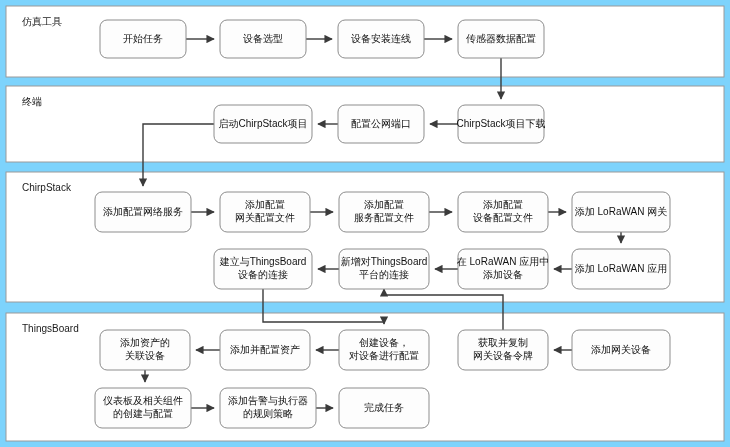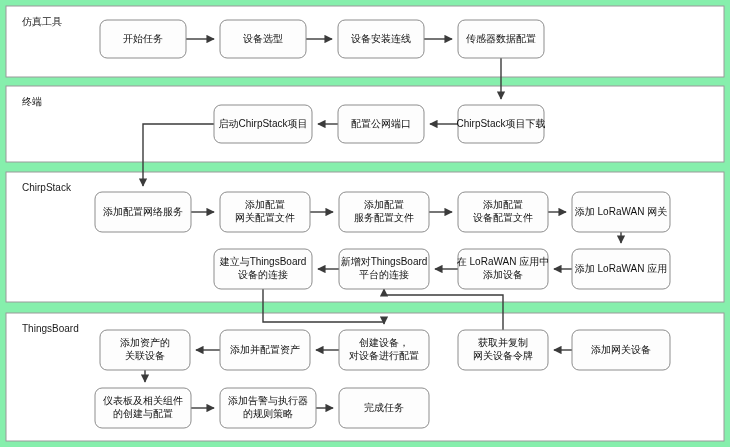--- a/index.html
+++ b/index.html
@@ -1,17 +1,17 @@
 <!DOCTYPE html>
 <html><head>
 <meta charset="utf-8">
 <style>
   html,body{margin:0;padding:0;background:#ffffff;}
   body{font-family:"Liberation Sans","DejaVu Sans",sans-serif;}
-  #stage{position:relative;width:730px;height:447px;background:#86efac;overflow:hidden;}
+  #stage{position:relative;width:730px;height:447px;background:#7dd3fc;overflow:hidden;}
   svg{display:block;}
   .lane-rect{fill:#ffffff;stroke:#9a9a9a;stroke-width:1;}
   .lane-label{font-size:10px;fill:#1a1a1a;font-family:"Liberation Sans","DejaVu Sans",sans-serif;}
   .node-rect{fill:#fdfdfd;stroke:#8d8d8d;stroke-width:1;}
   .node-text{font-size:10px;fill:#111111;text-anchor:middle;dominant-baseline:middle;
              font-family:"Liberation Sans","DejaVu Sans",sans-serif;}
   .edge{stroke:#3b3b3b;stroke-width:1.4;fill:none;}
 </style>
 </head>
 <body>

